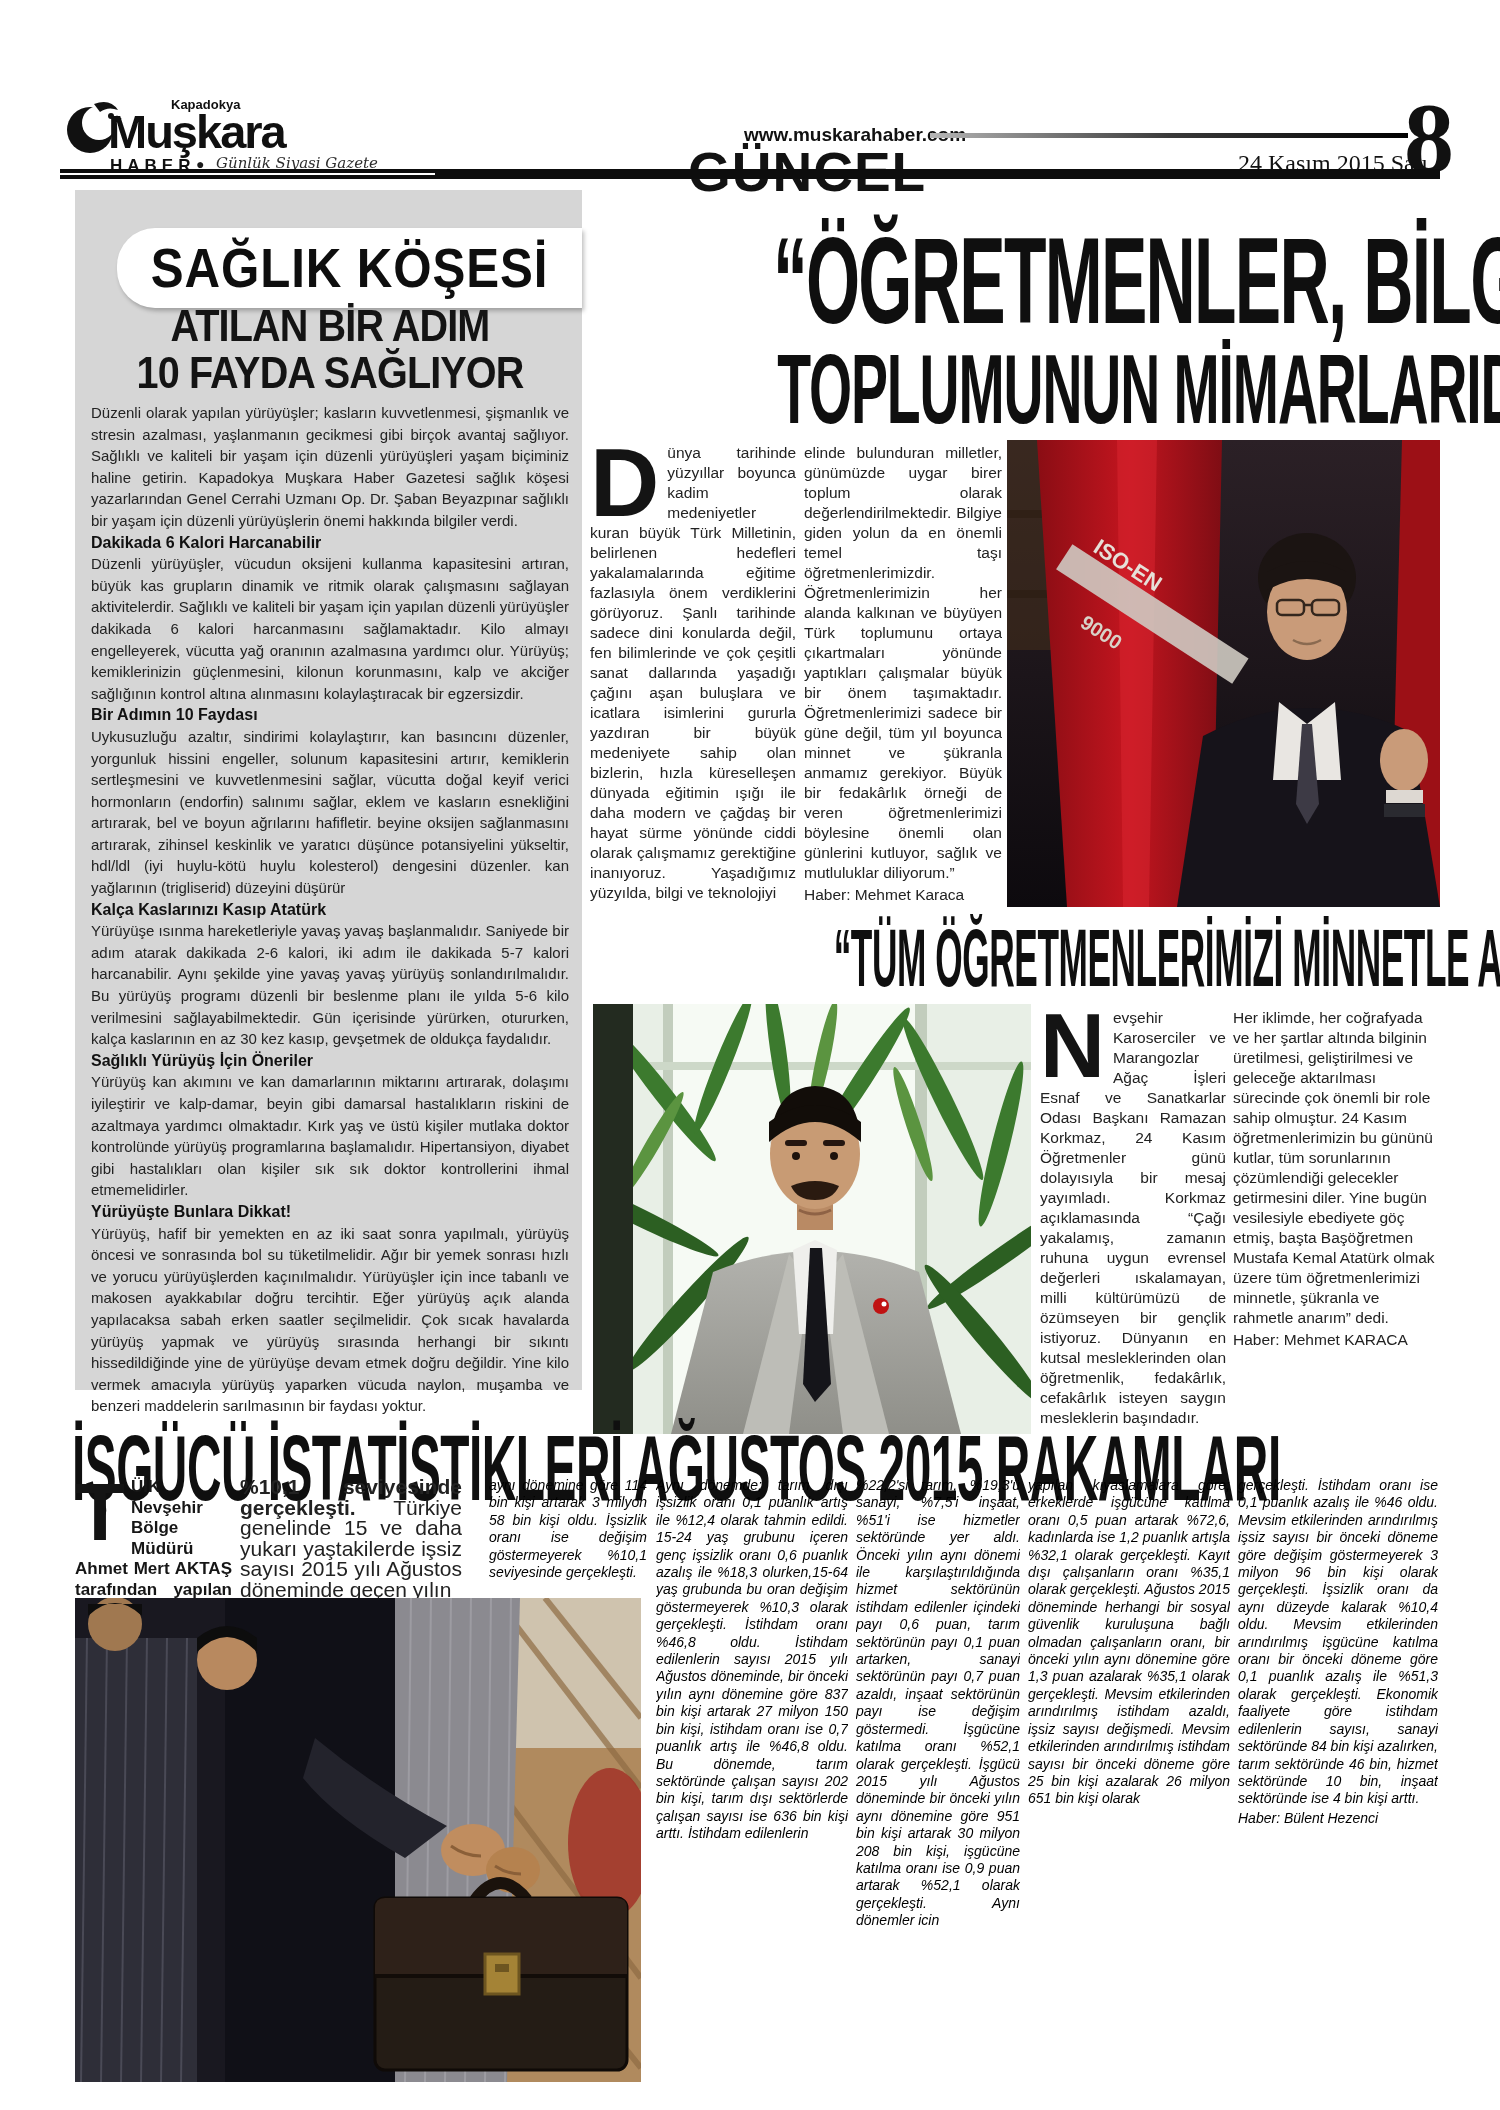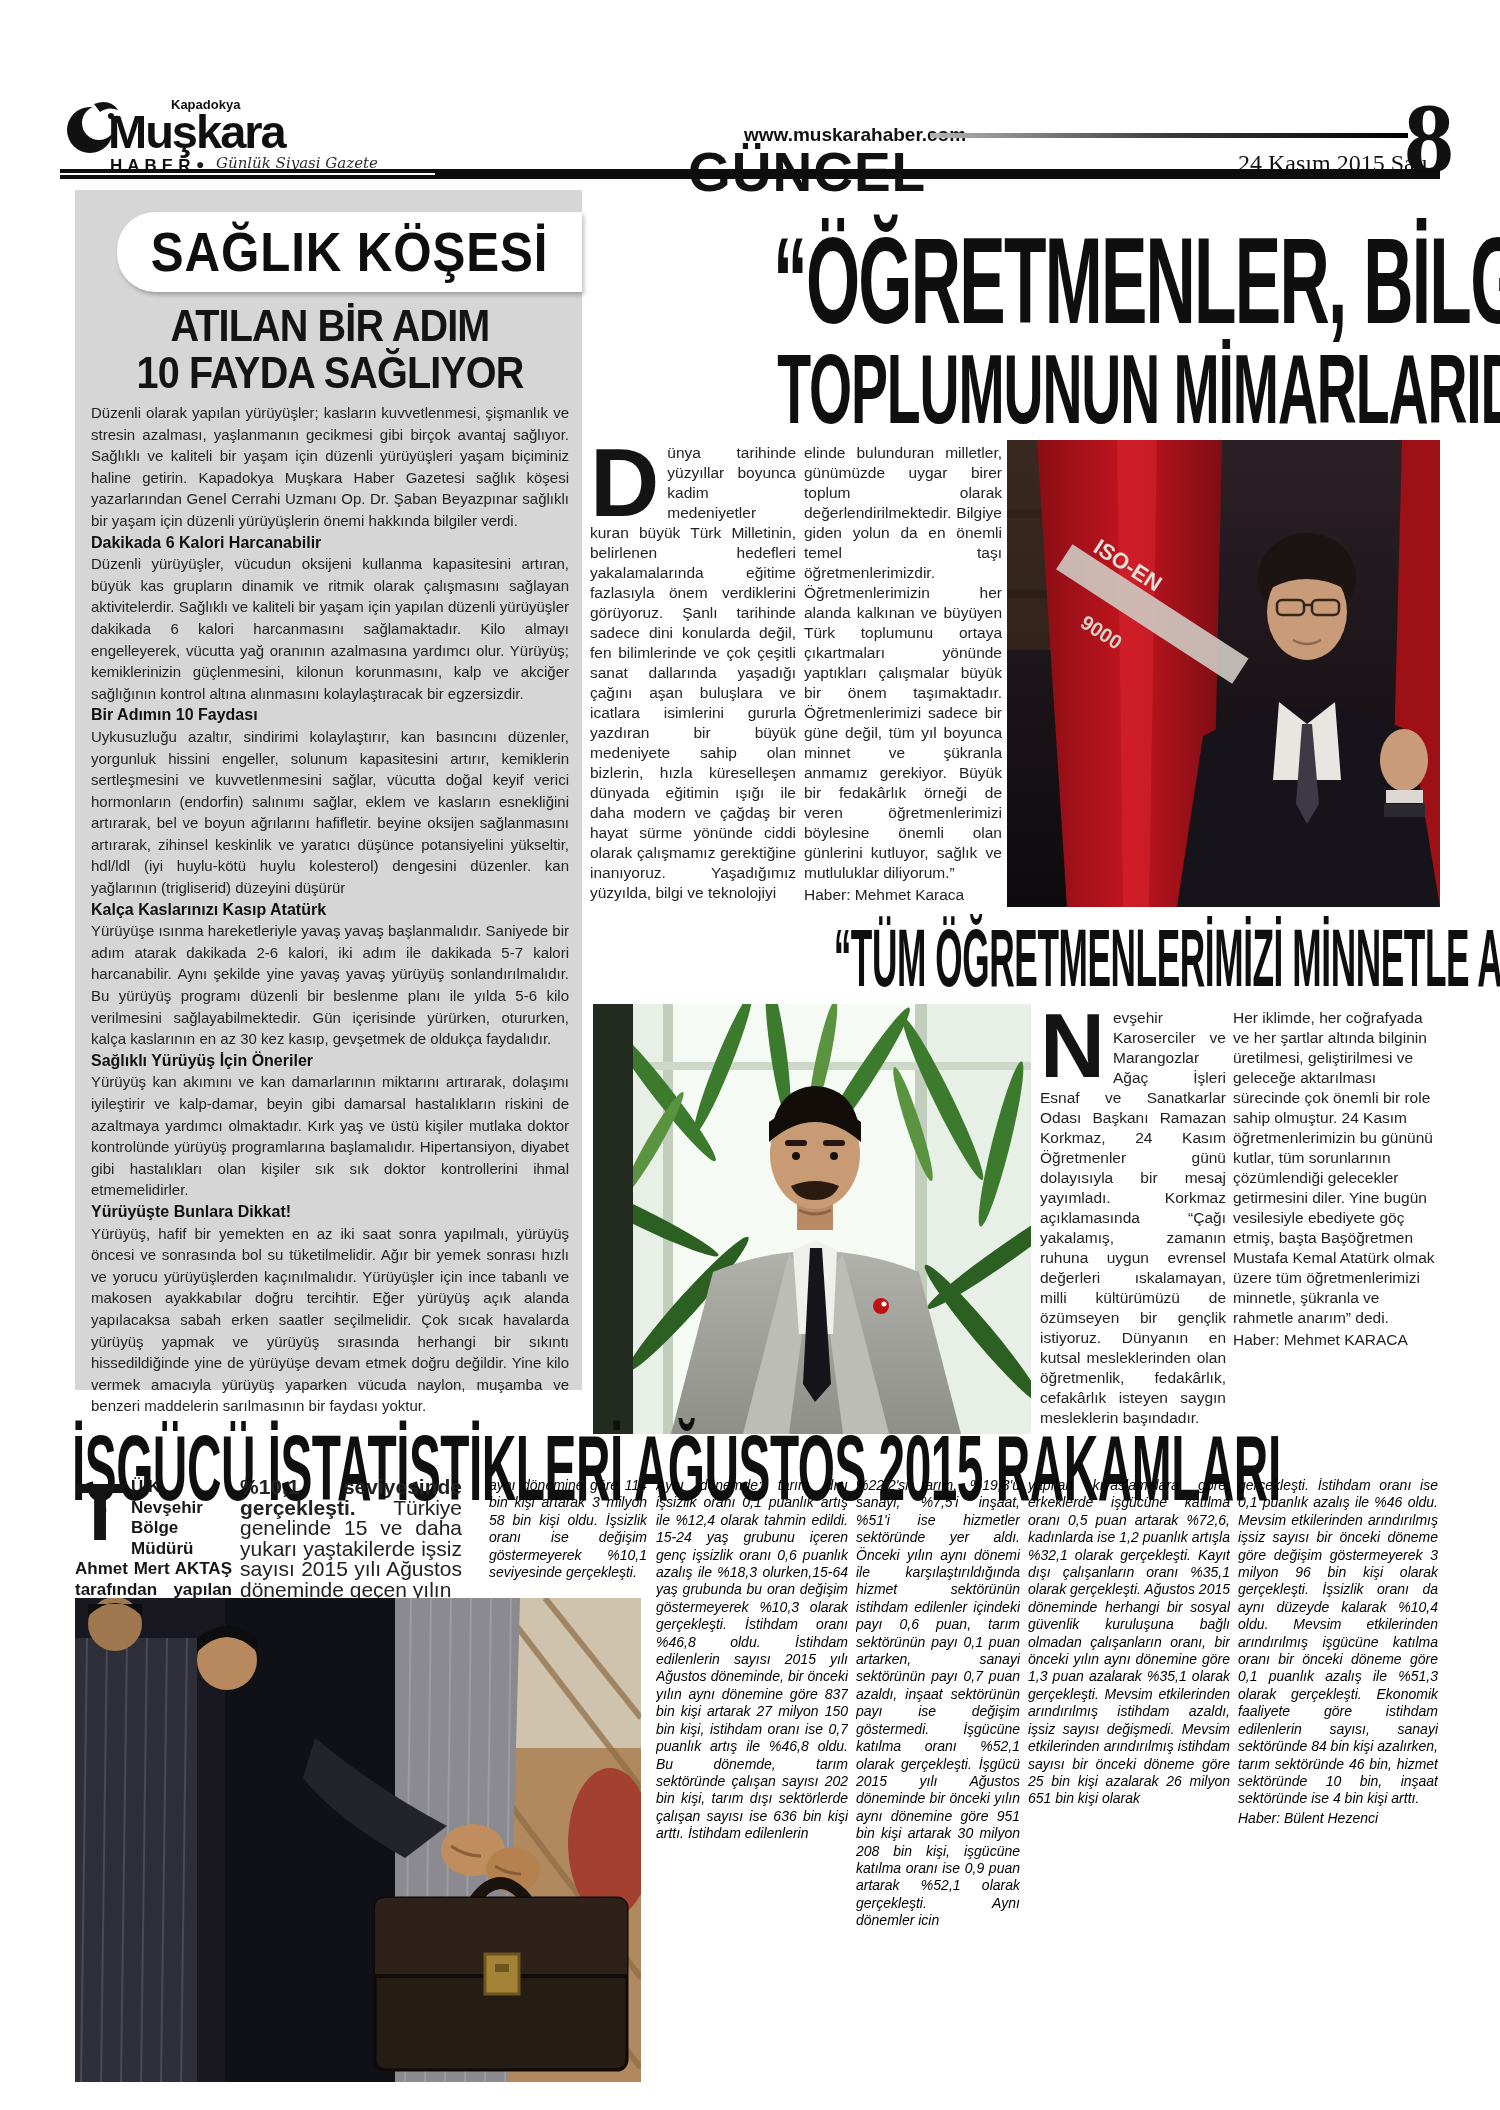--- a/index.html
+++ b/index.html
@@ -71,21 +71,21 @@
   <div class="abs site-url" style="left:744px;top:124px;">www.muskarahaber.com</div>
   <div class="abs grad-rule" style="left:930px;top:133px;width:478px;"></div>
   <div class="abs section-name" style="left:688px;top:140px;">GÜNCEL</div>
   <div class="abs issue-date" style="left:1238px;top:150px;">24 Kasım 2015 Salı</div>
   <div class="abs page-number" style="left:1404px;top:92px;">8</div>
 
   <div class="abs thick-rule" style="left:60px;top:169px;width:1380px;height:10px;"></div>
   <div class="abs thin-slit" style="left:60px;top:173px;width:375px;height:2px;"></div>
 
   <div class="abs health-box" style="left:75px;top:190px;width:507px;height:1200px;"></div>
-  <div class="abs health-band" style="left:117px;top:212px;width:465px;height:80px;">
+  <div class="abs health-band" style="left:117px;top:228px;width:465px;height:80px;">
     <div class="health-band-title">SAĞLIK KÖŞESİ</div>
   </div>
   <div class="abs" style="left:100px;top:302px;width:460px;">
     <div class="health-hl">ATILAN BİR ADIM</div>
     <div class="health-hl">10 FAYDA SAĞLIYOR</div>
   </div>
   <div class="abs health-body" style="left:91px;top:402px;width:478px;height:978px;">
     <div>Düzenli olarak yapılan yürüyüşler; kasların kuvvetlenmesi, şişmanlık ve stresin azalması, yaşlanmanın gecikmesi gibi birçok avantaj sağlıyor. Sağlıklı ve kaliteli bir yaşam için düzenli yürüyüşleri yaşam biçiminiz haline getirin. Kapadokya Muşkara Haber Gazetesi sağlık köşesi yazarlarından Genel Cerrahi Uzmanı Op. Dr. Şaban Beyazpınar sağlıklı bir yaşam için düzenli yürüyüşlerin önemi hakkında bilgiler verdi.</div>
     <div class="sec-h">Dakikada 6 Kalori Harcanabilir</div>
     <div>Düzenli yürüyüşler, vücudun oksijeni kullanma kapasitesini artıran, büyük kas grupların dinamik ve ritmik olarak çalışmasını sağlayan aktivitelerdir. Sağlıklı ve kaliteli bir yaşam için yapılan düzenli yürüyüşler dakikada 6 kalori harcanmasını sağlamaktadır. Kilo almayı engelleyerek, vücutta yağ oranının azalmasına yardımcı olur. Yürüyüş; kemiklerinizin güçlenmesini, kilonun korunmasını, kalp ve akciğer sağlığının kontrol altına alınmasını kolaylaştıracak bir egzersizdir.</div>

